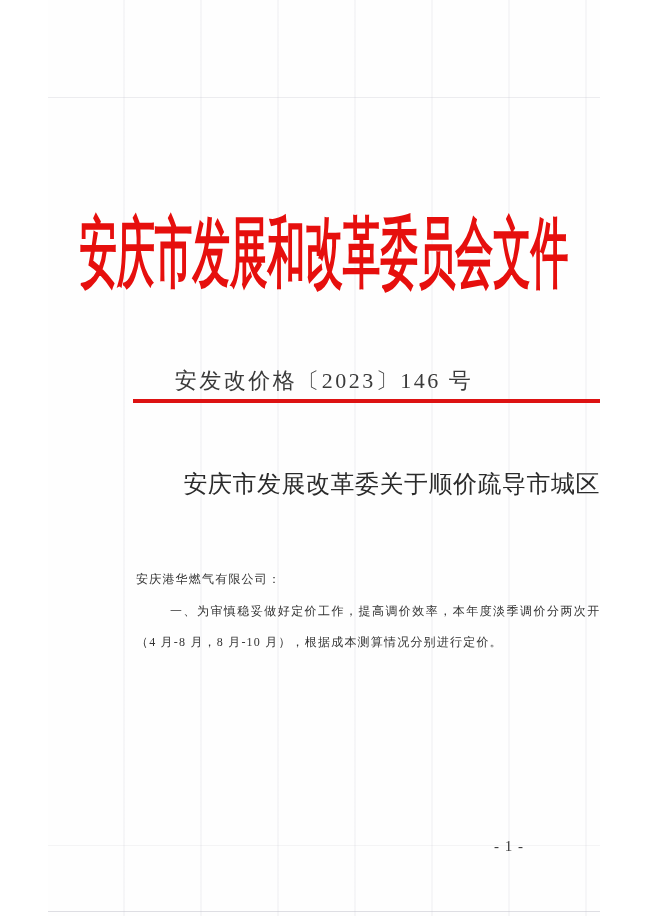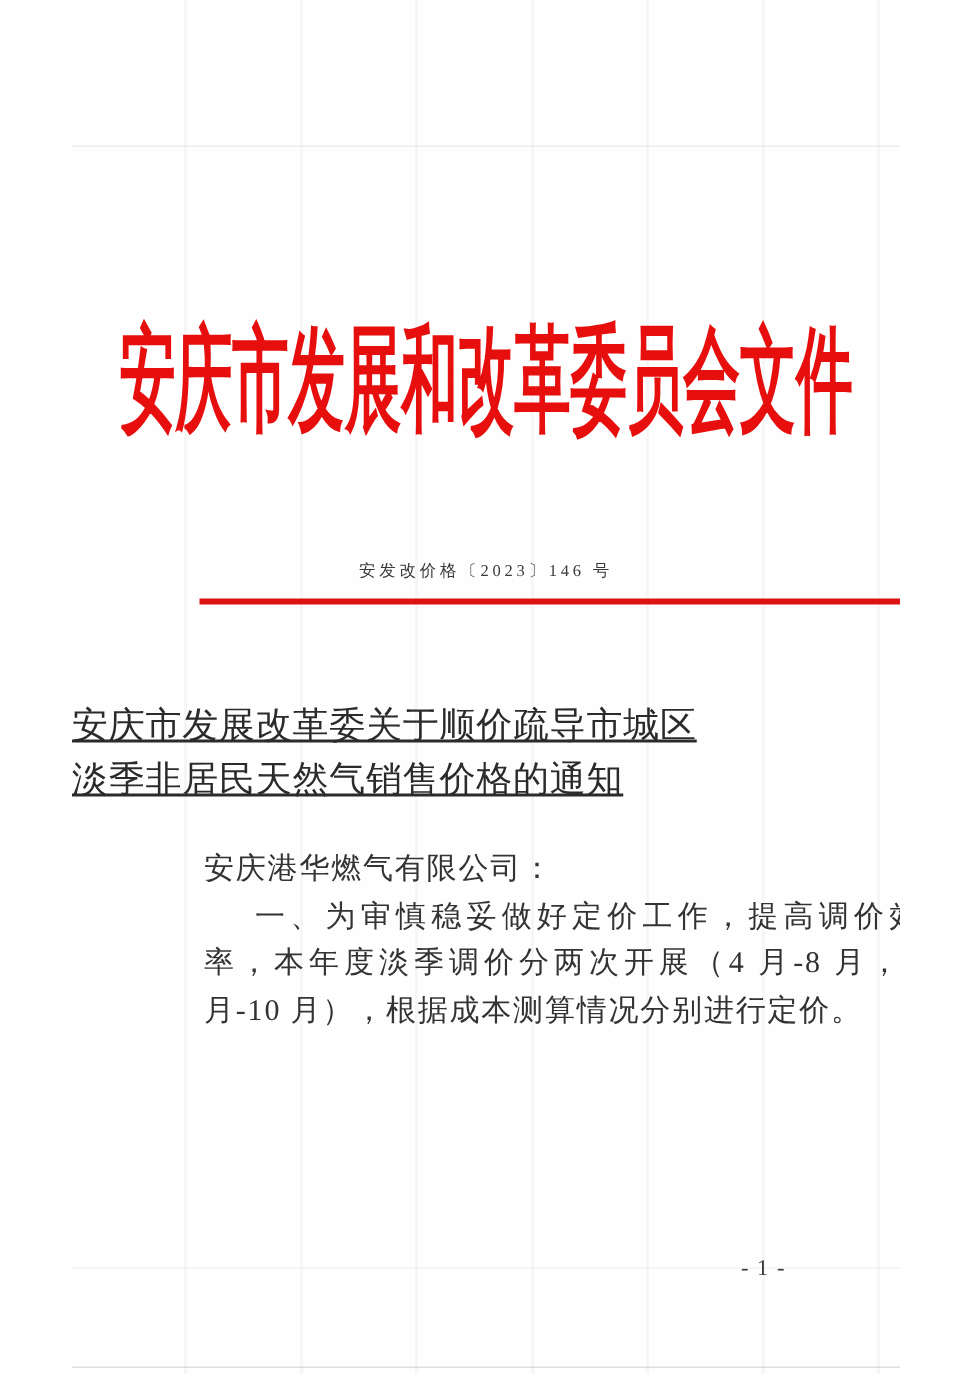--- a/index.html
+++ b/index.html
@@ -57,21 +57,21 @@
     transform-origin: 50% 0;
   }
 
   
   .doc-number {
     position: absolute;
     top: 370px;
     left: 0;
     width: 100%;
     text-align: center;
-    font-size: 11px;
+    font-size: 22px;
     line-height: 22px;
     letter-spacing: 2.5px;
     color: #3a3a3a;
   }
 
   
   .red-divider {
     position: absolute;
     top: 399px;
     left: 85px;
@@ -79,36 +79,35 @@
     height: 4px;
     background: #dd1212;
   }
 
   
   .doc-title {
     position: absolute;
     top: 466px;
     left: 0;
     width: 100%;
-    text-align: left;
+    text-align: right;
     font-size: 24px;
     line-height: 36px;
     letter-spacing: 0.5px;
     color: #2b2b2b;
     font-weight: normal;
-    text-decoration: underline;
   }
 
   
   .body-block {
     position: absolute;
     top: 564px;
     left: 88px;
     width: 478px;
-    font-size: 20px;
+    font-size: 12px;
     line-height: 31.5px;
     letter-spacing: 1.2px;
     color: #333333;
     text-align: justify;
   }
   .salutation {
     text-indent: 0;
   }
   .para {
     text-indent: 34px;
@@ -137,21 +136,20 @@
   <div class="red-header">
     <span class="stretch">安庆市发展和改革委员会文件</span>
   </div>
 
   <div class="doc-number">安发改价格〔2023〕146 号</div>
 
   <div class="red-divider"></div>
 
   <div class="doc-title">
     <div>安庆市发展改革委关于顺价疏导市城区</div>
-    <div>淡季非居民天然气销售价格的通知</div>
   </div>
 
   <div class="body-block">
     <div class="salutation">安庆港华燃气有限公司：</div>
     <p class="para">一、为审慎稳妥做好定价工作，提高调价效率，本年度淡季调价分两次开展（4 月-8 月，8 月-10 月），根据成本测算情况分别进行定价。</p>
   </div>
 
   <div class="page-number">- 1 -</div>
 
 </div>

